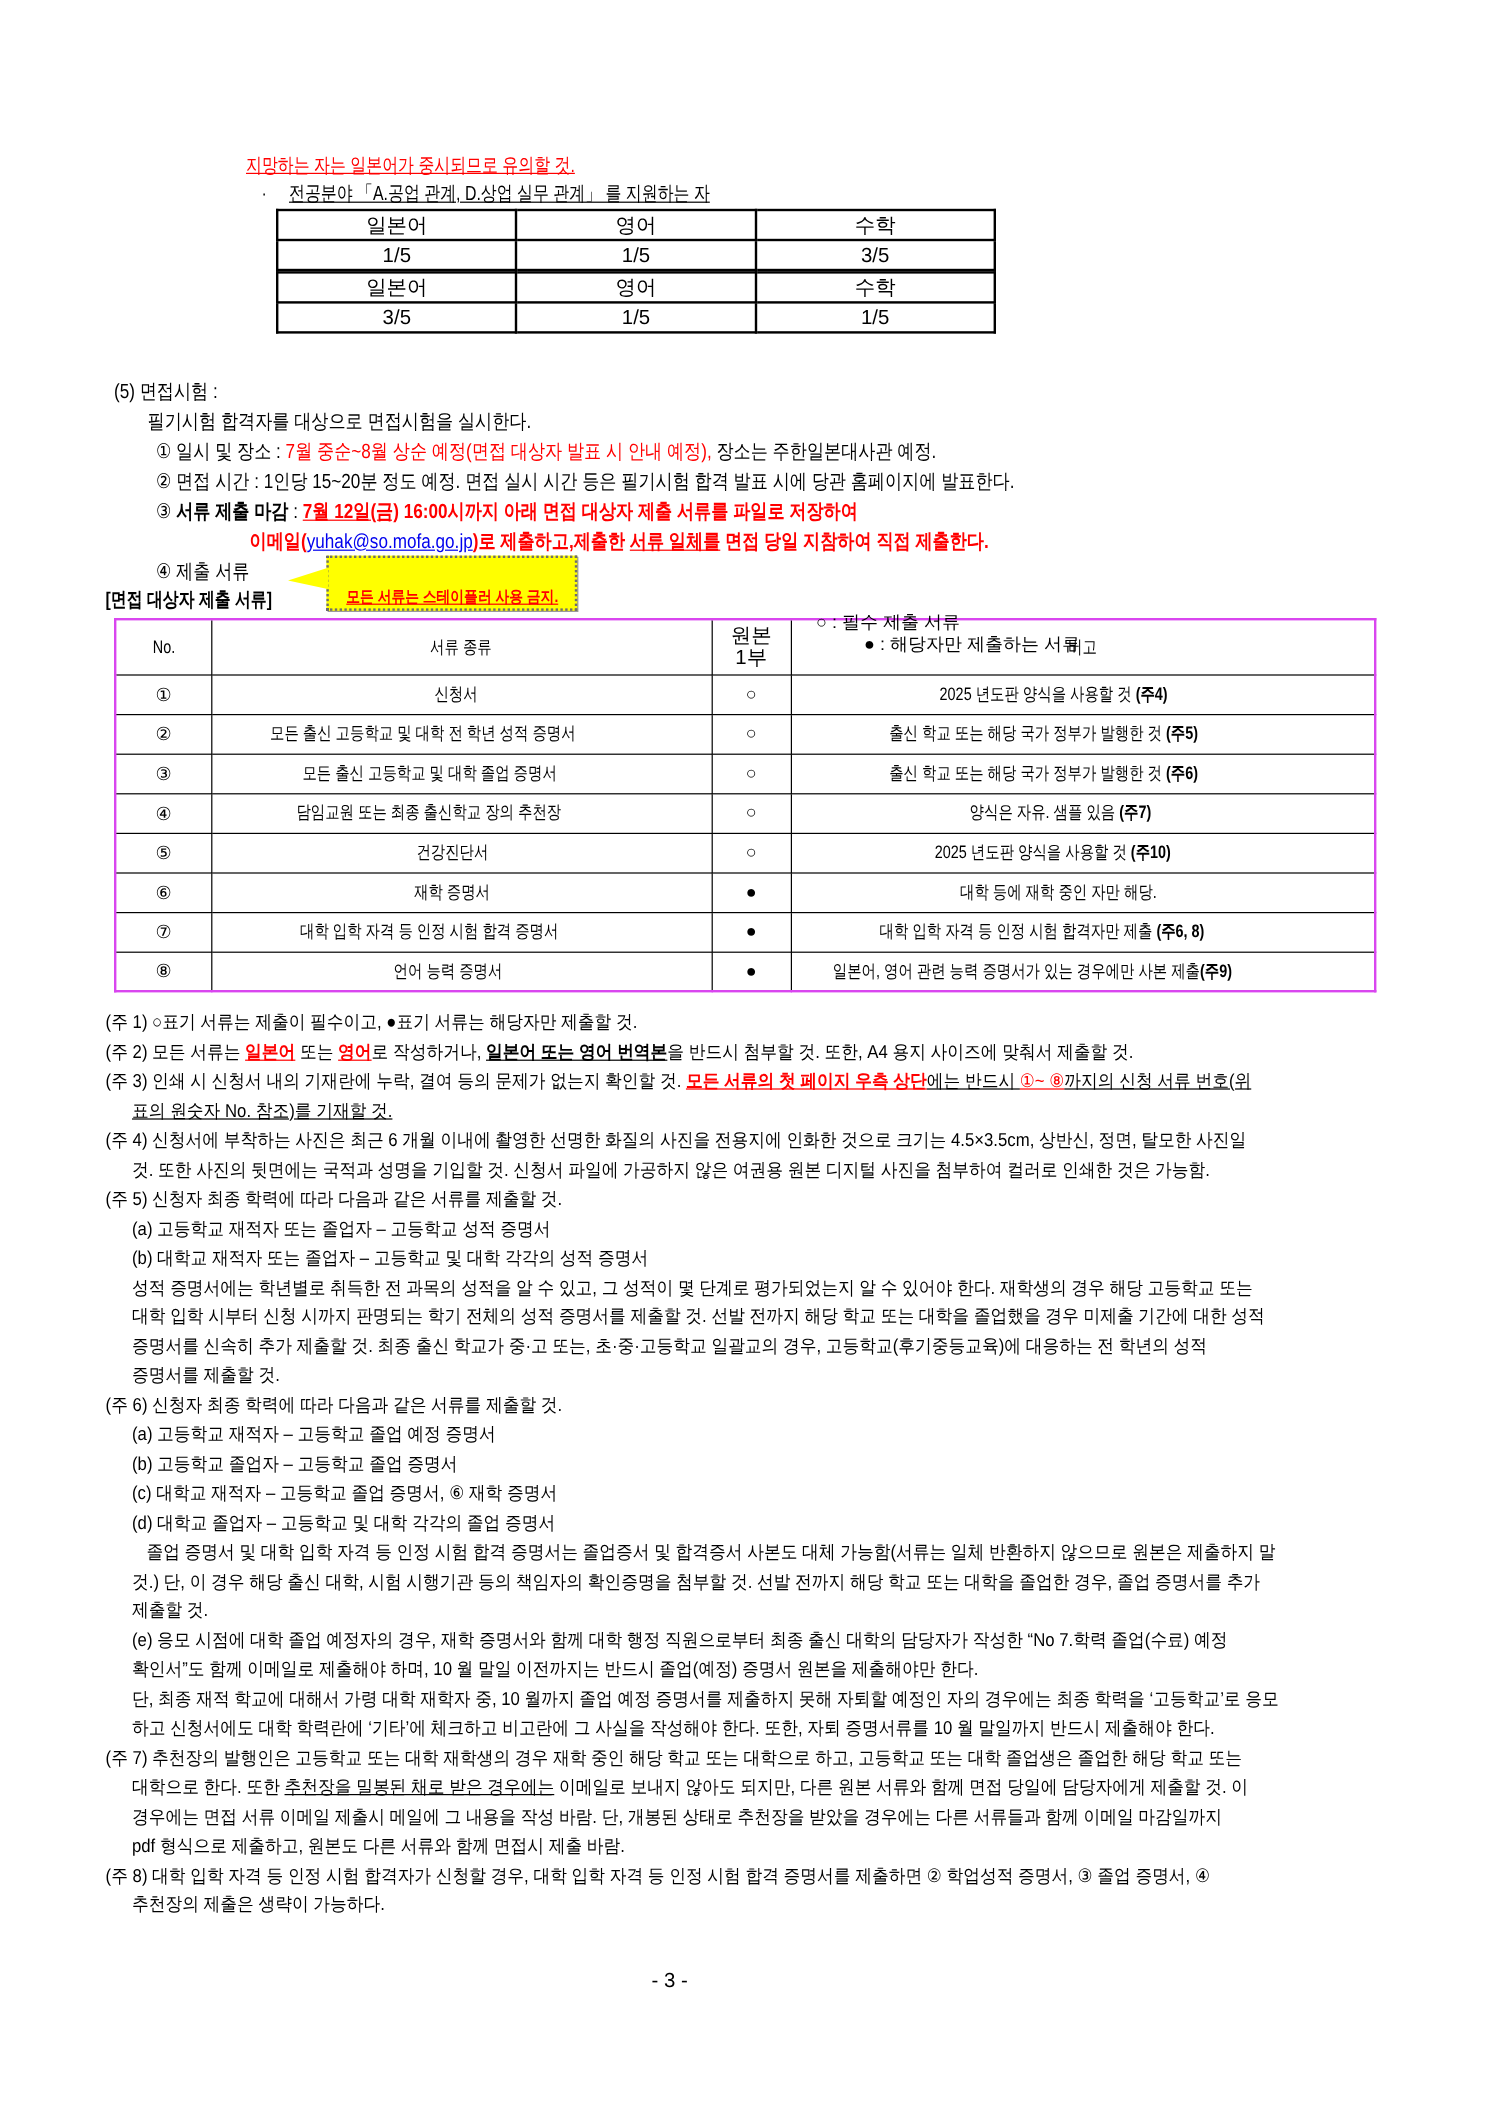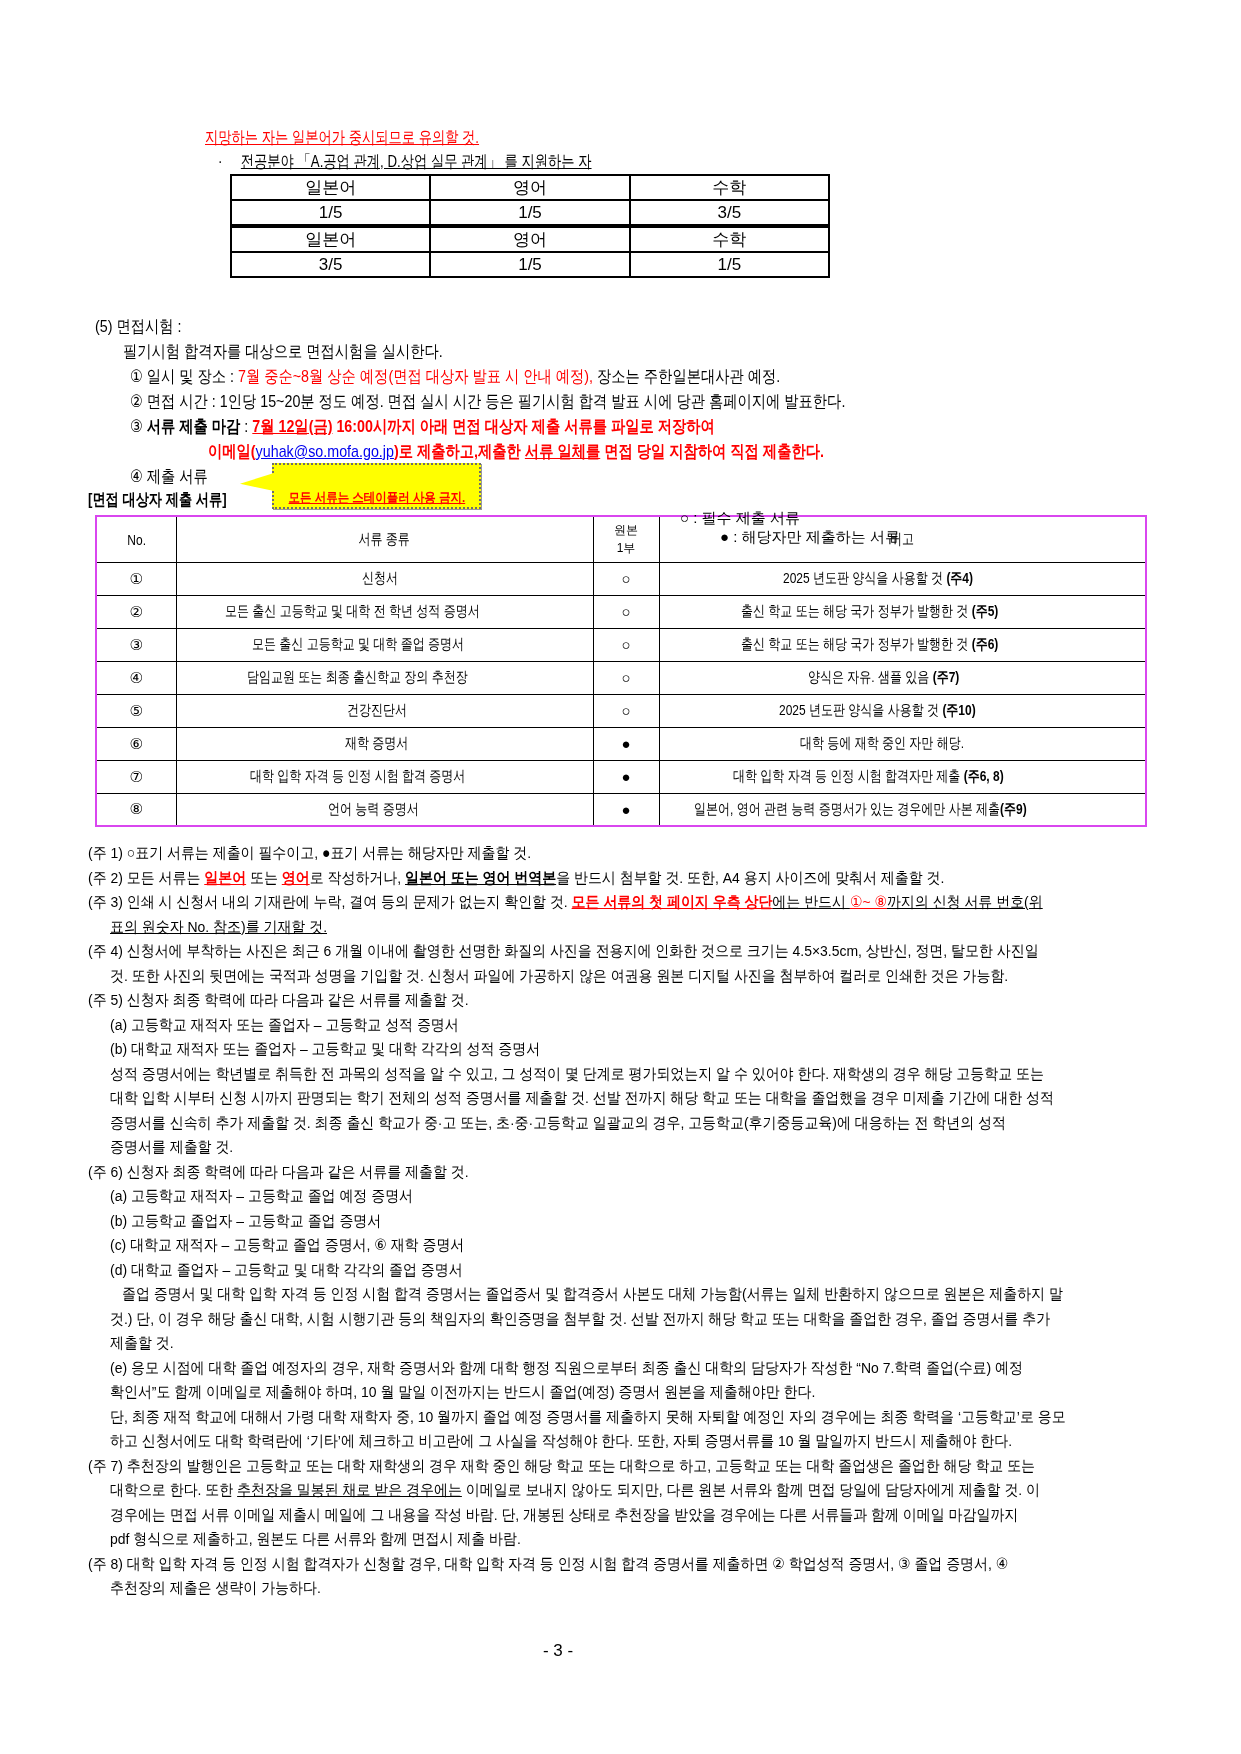--- a/index.html
+++ b/index.html
@@ -53,21 +53,21 @@
       font-size:15px;vertical-align:middle;}
   table.doc thead tr{height:46px;}
   table.doc tbody tr{height:33px;}
   .w-no{width:80px;} .w-type{width:417px;} .w-orig{width:66px;} .w-note{width:487px;}
   .c-no,.c-mark{text-align:center;}
   .c-mark{font-size:17px;}
   .c-type,.c-note{text-align:center;padding-left:12px;text-decoration:underline;}
   .cx{display:inline-block;transform:scaleX(0.8);transform-origin:0 0;white-space:pre;}
   table.doc th .cx{transform-origin:50% 50%;}
   table.doc th{text-align:center;}
-  .orig-hdr div{line-height:18px;text-align:center;font-size:12px;}
+  .orig-hdr div{line-height:18px;text-align:center;font-size:17px;}
 
   
   .notes{margin-top:14px;}
   .notes .ln{font-size:15.5px;line-height:24.5px;transform:scaleX(0.9);}
   .n0{margin-left:0}.n1{margin-left:22px}.n2{margin-left:34px}
 
   
   .footer{margin-top:40px;width:940px;text-align:center;font-size:17px;}
 </style>
 </head>

